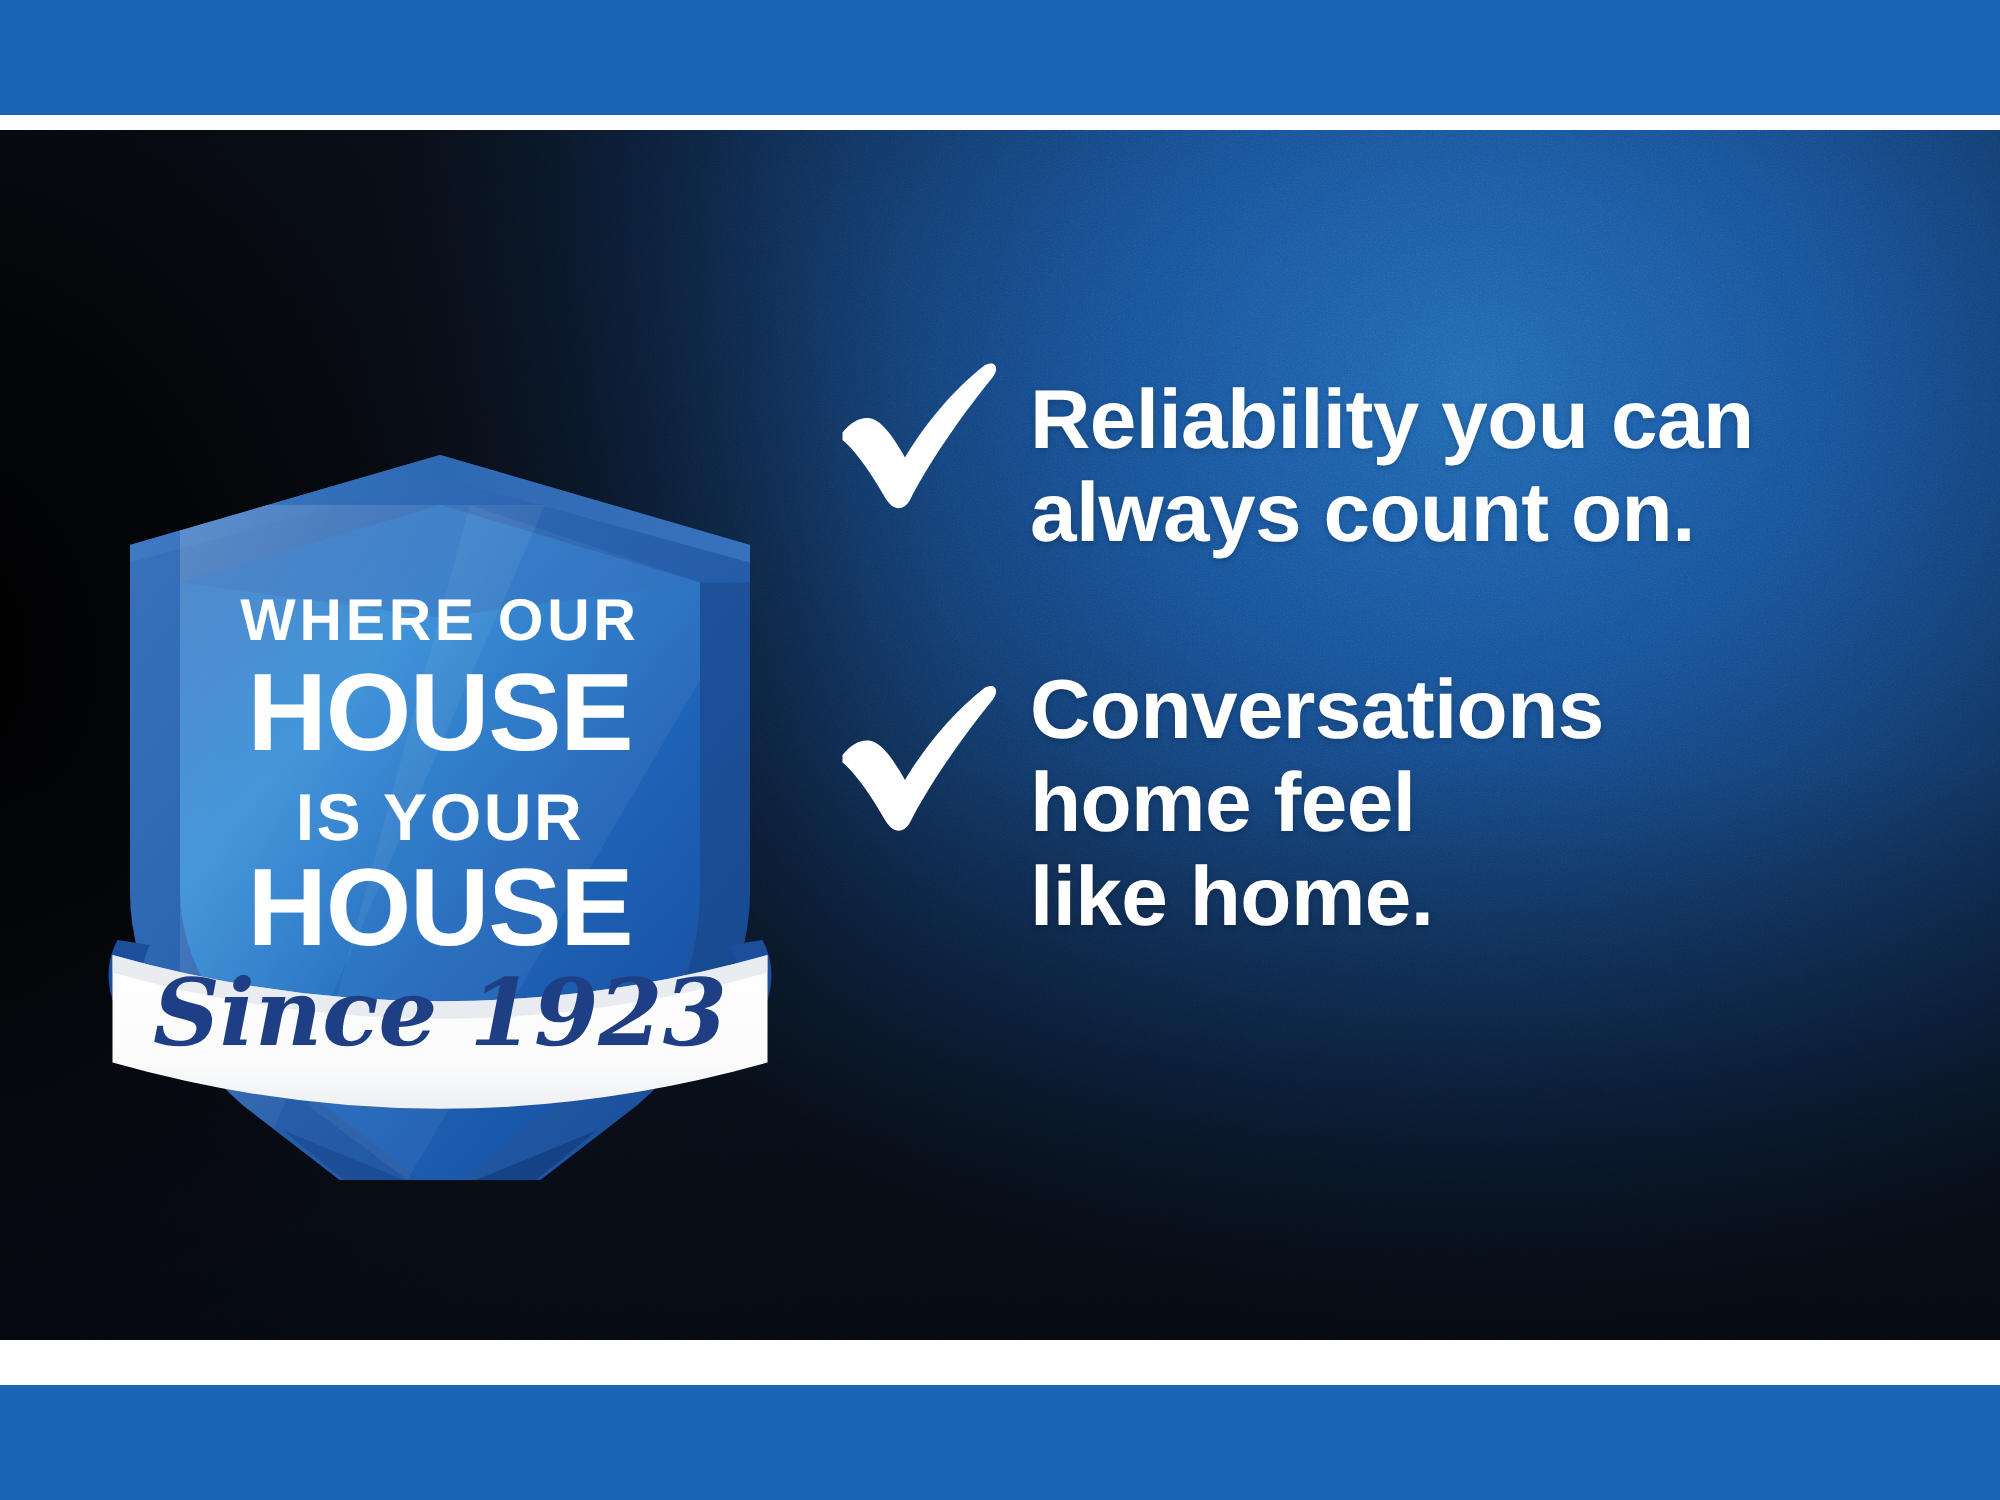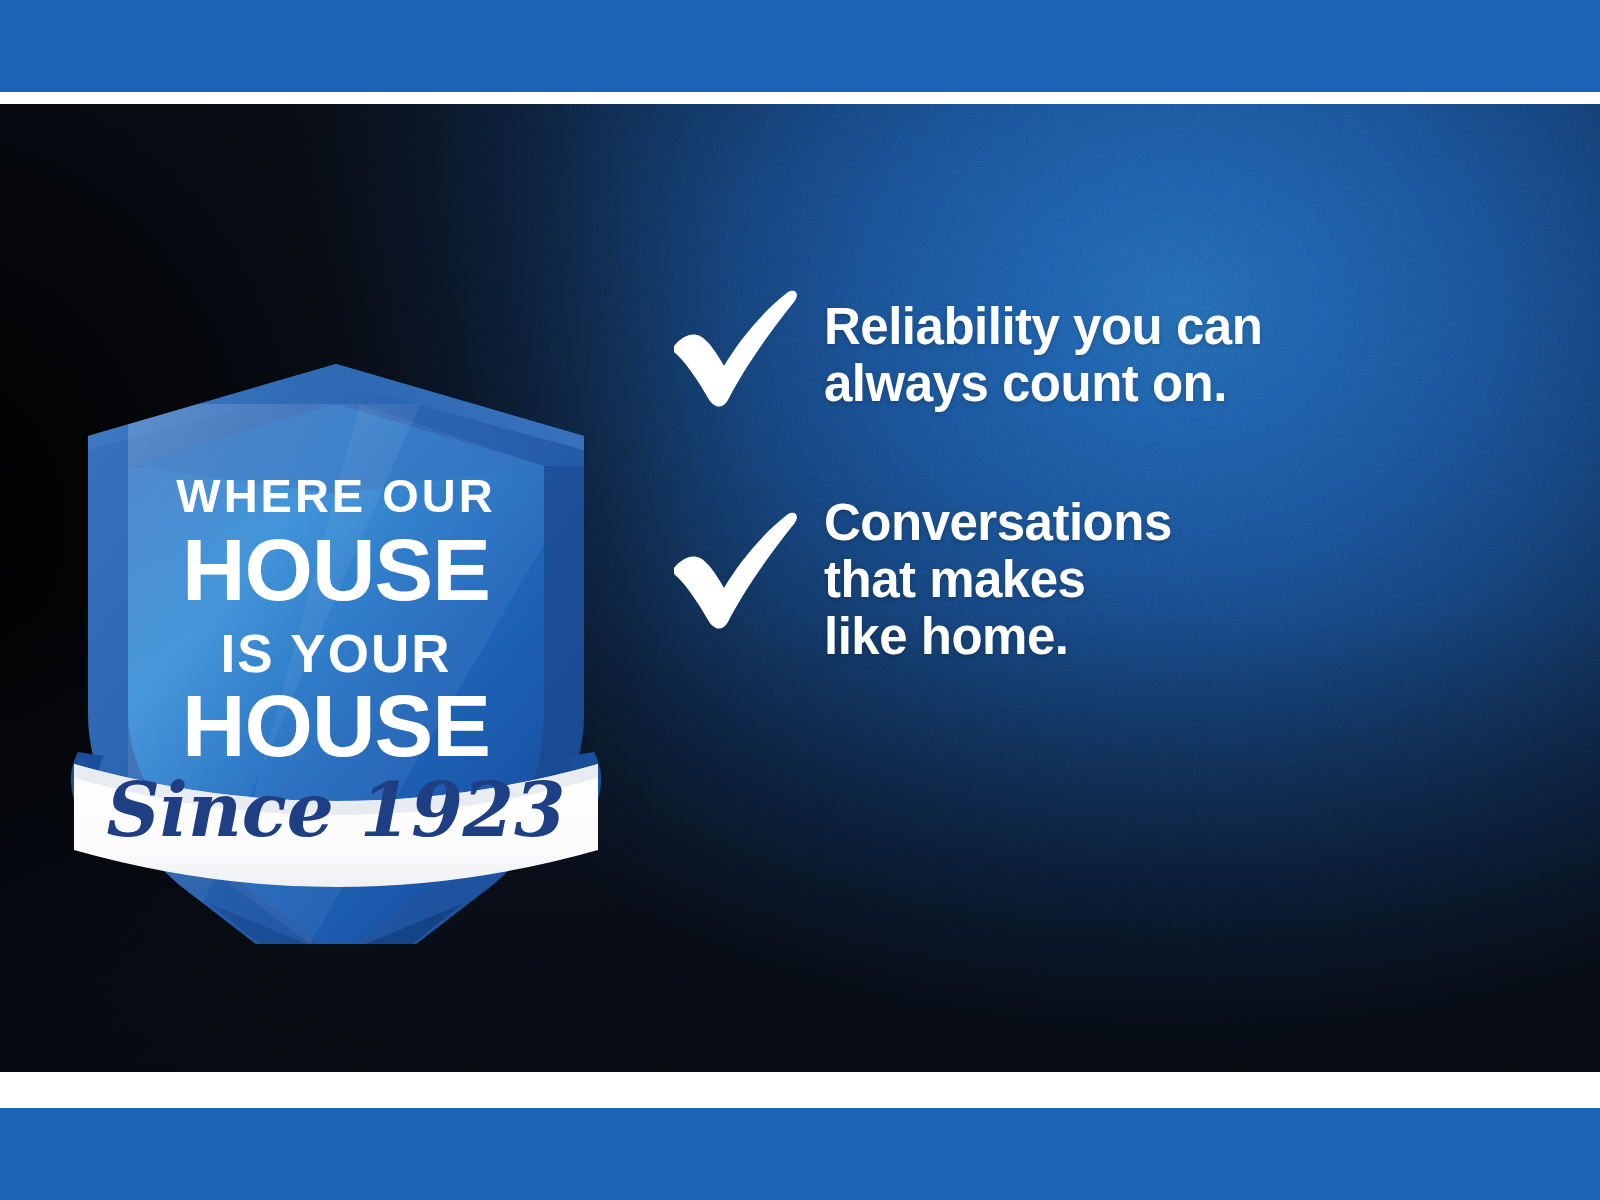--- a/index.html
+++ b/index.html
@@ -81,21 +81,21 @@
     left: -20px; top: -20px;
     width: 1680px; height: 1040px;
     opacity: 0.42;
     mix-blend-mode: overlay;
     pointer-events: none;
   }
 
   
   #emblem {
     position: absolute;
-    left: 60px;
+    left: 76px;
     top: 140px;
     width: 580px;
     height: 700px;
   }
   #emblem svg { display: block; width: 100%; height: 100%; }
 
   .badge-line {
     fill: #ffffff;
     font-family: "Liberation Sans", sans-serif;
     font-weight: bold;
@@ -131,21 +131,21 @@
     width: 130px;
     height: 118px;
     margin-right: 24px;
     margin-top: 6px;
   }
   .check-icon svg { display: block; width: 100%; height: 100%; }
   .bullet-text {
     color: #ffffff;
     font-family: "Liberation Sans", sans-serif;
     font-weight: bold;
-    font-size: 51px;
+    font-size: 67px;
     line-height: 1.12;
     letter-spacing: -0.5px;
     white-space: pre-line;
     text-shadow: 0 2px 5px rgba(0,0,0,0.20);
   }
   #bullet-0 .bullet-text { margin-top: 14px; }
   #bullet-1 .bullet-text { margin-top: 4px; }
   #bullet-2 .bullet-text { margin-top: 4px; }
   #bullet-1 .check-icon  { margin-top: 28px; }
   #bullet-2 .check-icon  { margin-top: 22px; }
@@ -296,21 +296,21 @@
                      C 12 46 22 42 30 46
                      C 38 50 46 62 54 76
                      C 68 52 92 22 118 2
                      C 126 -2 130 4 124 12
                      C 98 44 72 82 58 110
                      C 52 120 44 118 38 108
                      C 28 90 14 70 4 62 Z" fill="#ffffff"></path>
           </svg>
         </span>
         <div class="bullet-text">Conversations
-that makes
+home feel
 like home.</div>
       </div>
 
     </div>
   </div>
 
   <div id="bar-bottom" class="brand-bar"></div>
 
 </div>
 

